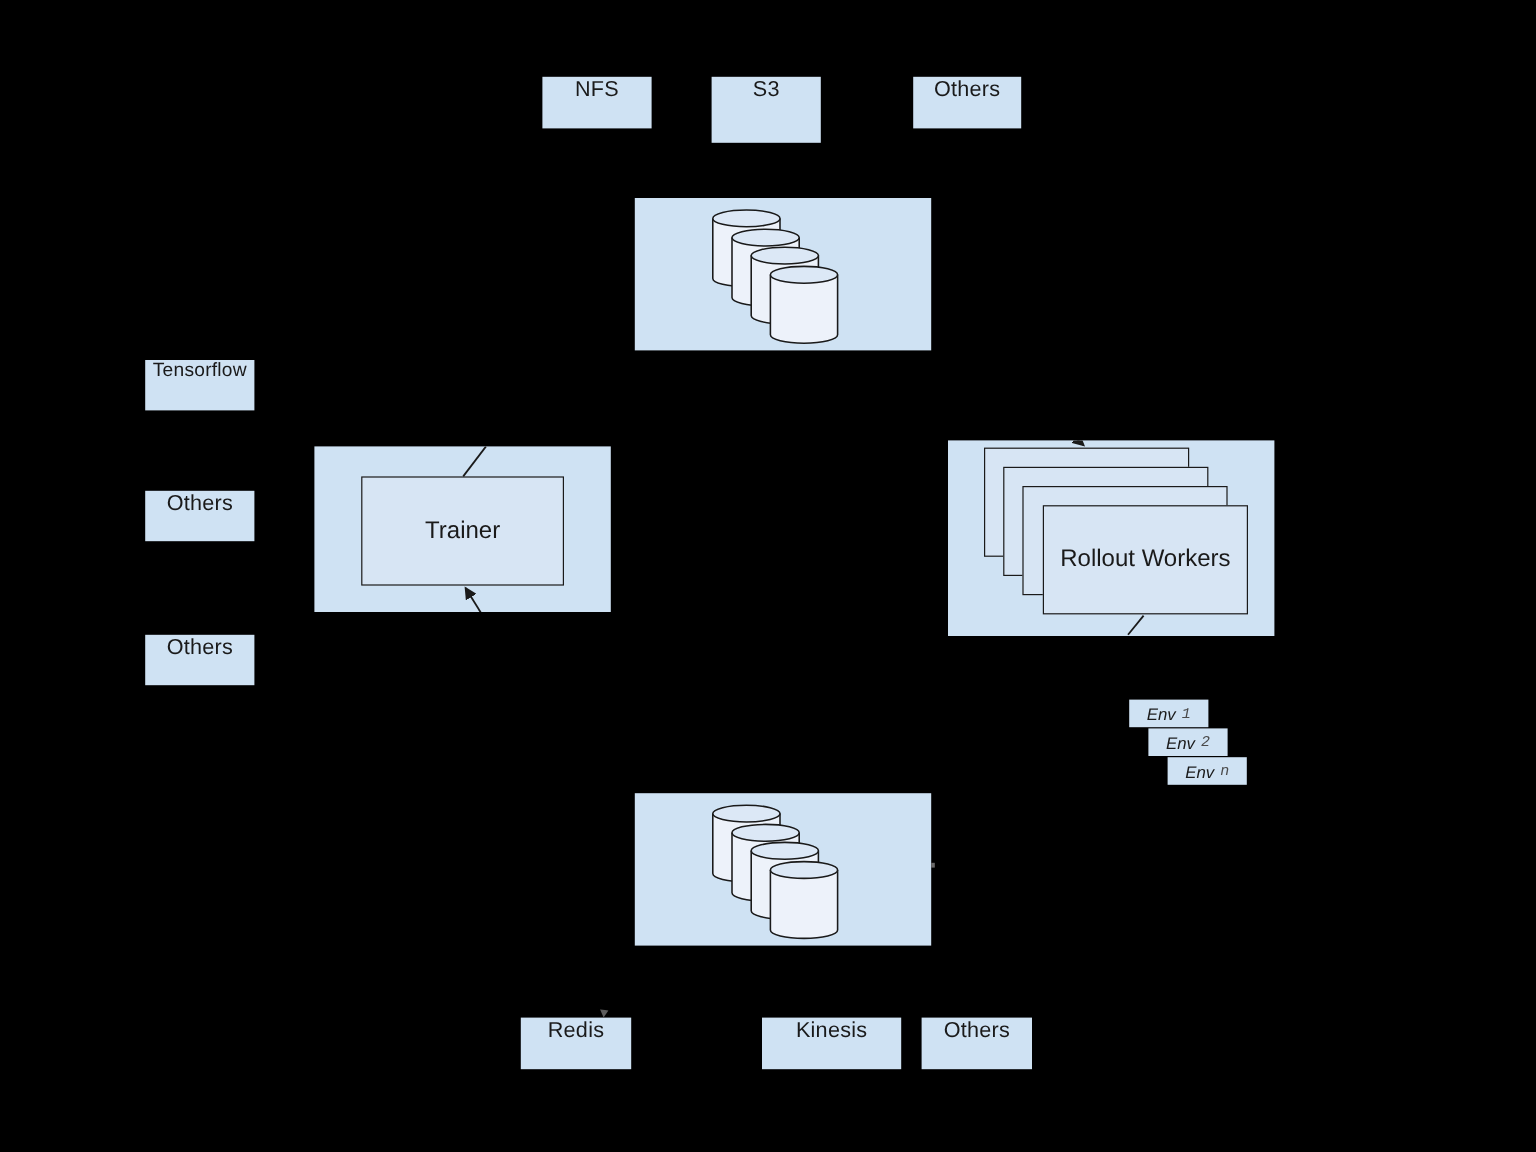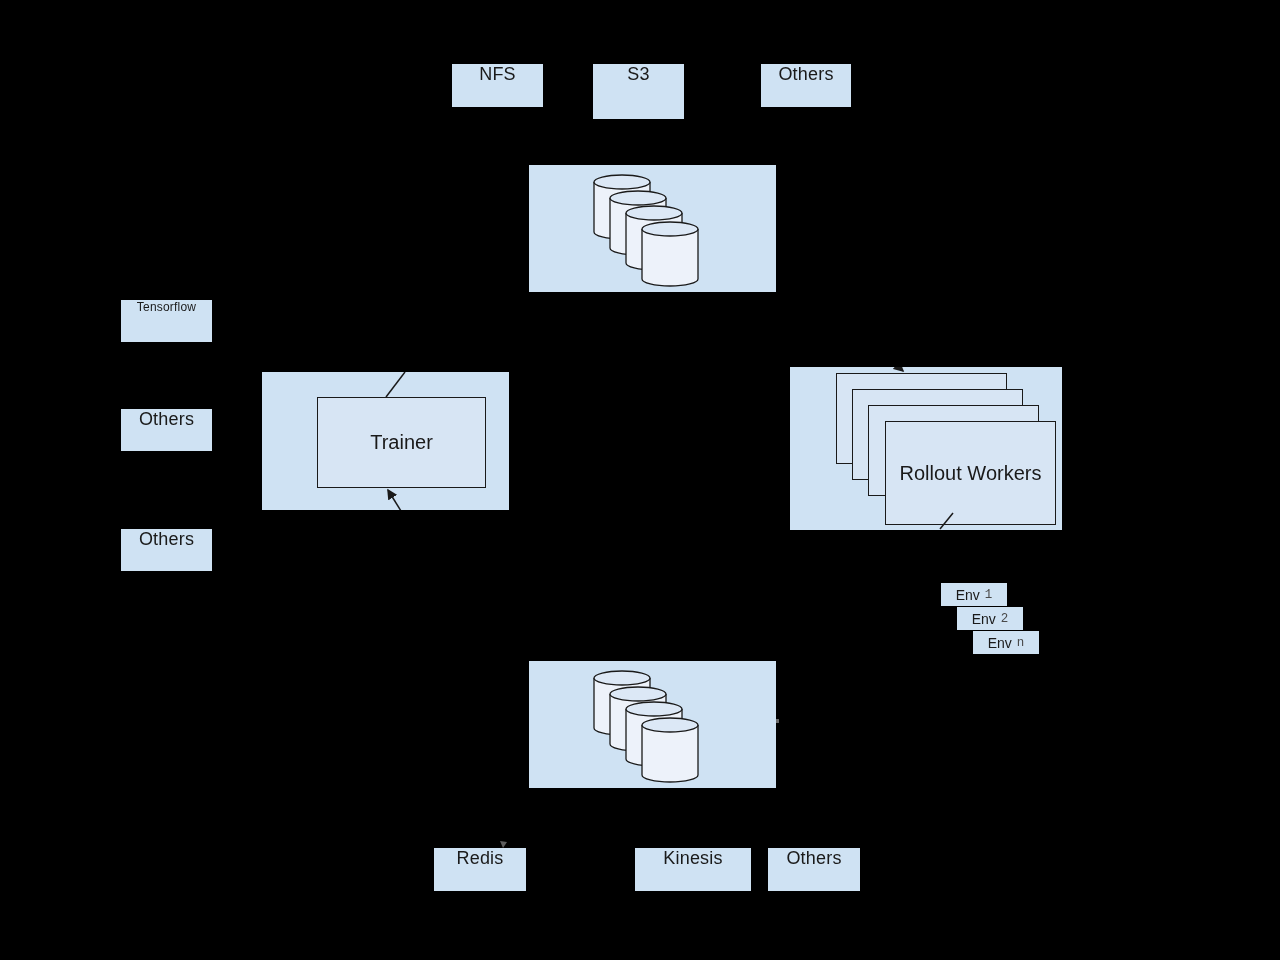--- a/index.html
+++ b/index.html
@@ -8,36 +8,36 @@
     background:var(--background,#000);
     font-family:"Liberation Sans","DejaVu Sans",sans-serif;
     color:var(--text,#1a1a1a);
   }
   .abs{position:absolute;}
   .chip{
     position:absolute;display:flex;align-items:flex-start;justify-content:center;
     background:var(--container_fill,#cfe2f3);
     font-size:18px;letter-spacing:.2px;
   }
-  .chip.small-text{font-size:12px;}
+  .chip.small-text{font-size:16px;}
   .container-box{
     position:absolute;background:var(--container_fill,#cfe2f3);
   }
   .inner-rect{
     position:absolute;background:var(--inner_fill,#d7e5f4);
     border:1.4px solid var(--stroke,#000);box-sizing:border-box;
     display:flex;align-items:center;justify-content:center;
     font-size:20px;
-    margin-left:16px;
   }
   .env-box{
     position:absolute;width:66px;height:23px;
     background:var(--container_fill,#cfe2f3);
     display:flex;align-items:center;justify-content:center;gap:5px;
     font-size:14px;
+    font-style:italic;
   }
   .env-index{
     font-family:"Liberation Mono","DejaVu Sans Mono",monospace;
     font-size:12.5px;color:#4a4a4a;
   }
   svg{display:block;}
   .overlay{position:absolute;left:0;top:0;width:100%;height:100%;pointer-events:none;}
   .cyl-body{fill:var(--cylinder_body,#edf2fa);stroke:var(--stroke,#1a1a1a);stroke-width:1.3;}
   .cyl-top{fill:var(--cylinder_top,#dce8f6);stroke:var(--stroke,#1a1a1a);stroke-width:1.3;}
   .frag-line{stroke:var(--stroke,#1a1a1a);stroke-width:1.5;fill:none;}
@@ -102,21 +102,21 @@
       </defs>
       <line class="frag-line" x1="143" y1="0" x2="124" y2="25"></line>
       <line class="frag-line" x1="139" y1="139" x2="126" y2="118" marker-end="url(#ah1)"></line>
     </svg>
   </div>
 
   <div class="container-box" style="left:790px;top:367px;width:272px;height:163px">
     <div class="inner-rect" style="left:30px;top:6px;width:171px;height:91px"></div>
     <div class="inner-rect" style="left:46px;top:22px;width:171px;height:91px"></div>
     <div class="inner-rect" style="left:62px;top:38px;width:171px;height:91px"></div>
-    <div class="inner-rect" style="left:79px;top:54px;width:171px;height:104px">
+    <div class="inner-rect" style="left:79px;top:54px;width:171px;height:91px">
       <span>Rollout Workers</span>
     </div>
     <svg class="overlay" viewBox="0 0 272 163">
       <defs>
         <marker id="ah2" viewBox="0 0 10 10" refX="8.5" refY="5" markerWidth="7" markerHeight="7" orient="auto">
           <path class="arrow-fill" d="M0,0 L10,5 L0,10 z"></path>
         </marker>
       </defs>
       <line class="frag-line" x1="104" y1="-4" x2="113" y2="4" marker-end="url(#ah2)"></line>
       <line class="frag-line" x1="163" y1="146" x2="150" y2="162"></line>

